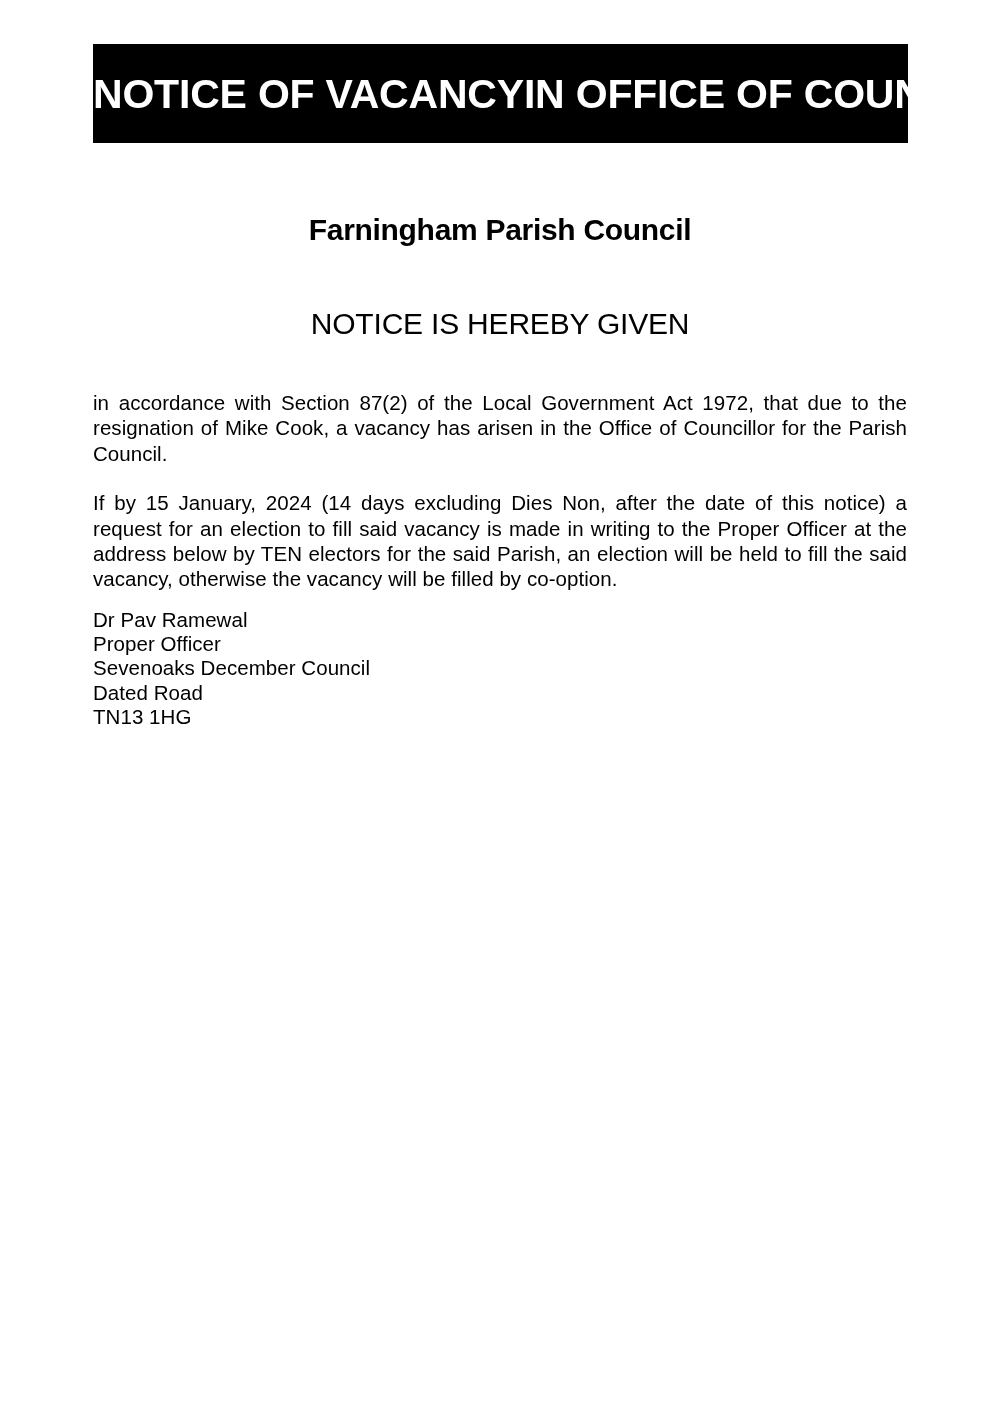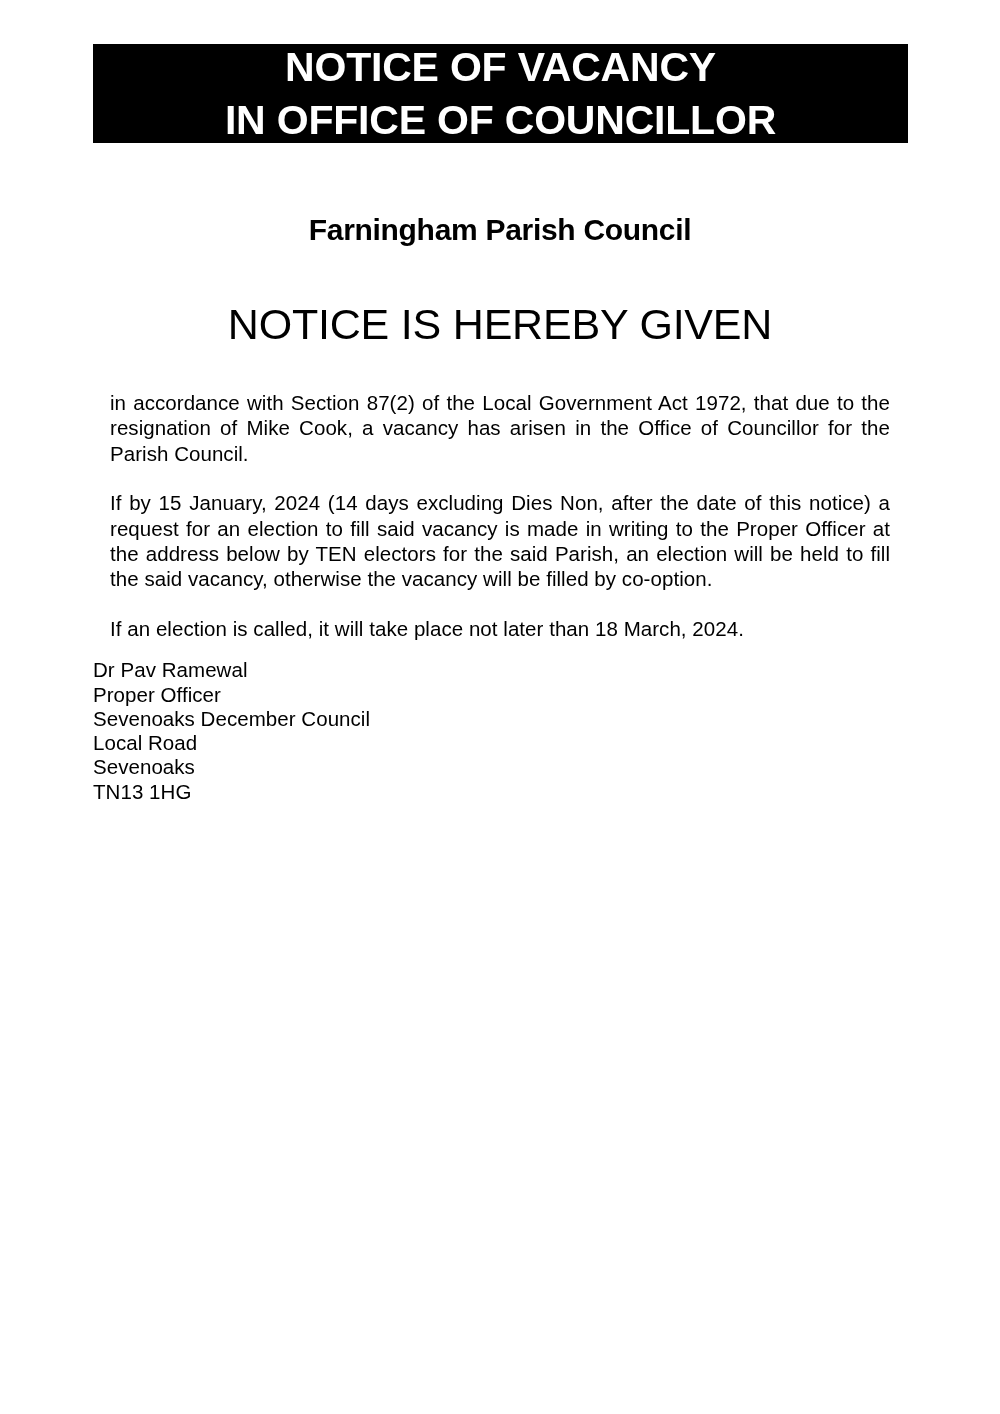--- a/index.html
+++ b/index.html
@@ -26,21 +26,21 @@
   
   .banner {
     position: absolute;
     left: 93px;
     top: 44px;
     width: 815px;
     height: 99px;
     background: #000000;
     color: #ffffff;
     display: flex;
-    flex-direction: column;
+    flex-direction: row;
     align-items: center;
     justify-content: space-between;
     box-sizing: border-box;
   }
   .banner-line {
     font-weight: bold;
     font-size: 41px;
     line-height: 46px;
     letter-spacing: -0.2px;
     white-space: nowrap;
@@ -62,34 +62,34 @@
     font-weight: bold;
     line-height: 46px;
     text-align: center;
     letter-spacing: -0.3px;
     padding-top: 64px;
   }
 
   .notice-heading {
     margin: 0;
     padding: 0;
-    font-size: 43px;
+    font-size: 30px;
     font-weight: normal;
     line-height: 50px;
     text-align: center;
     letter-spacing: -0.2px;
     padding-top: 46px;
   }
 
   .para {
     font-size: 20.5px;
     line-height: 25.4px;
     text-align: justify;
     text-justify: inter-word;
-    margin: 17px;
+    margin: 0;
     padding: 0;
     letter-spacing: 0.05px;
   }
   .para.p1 { margin-top: 41px; }
   .para.p2 { margin-top: 24px; }
   .para.p3 { margin-top: 24px; }
   .para.p4 { margin-top: 24px; text-align: left; }
 
   .address {
     margin-top: 16px;
@@ -113,26 +113,24 @@
   <div class="content">
 
     <h1 class="org-title">Farningham Parish Council</h1>
 
     <h2 class="notice-heading">NOTICE IS HEREBY GIVEN</h2>
 
     <p class="para p1">in accordance with Section 87(2) of the Local Government Act 1972, that due to the resignation of Mike Cook, a vacancy has arisen in the Office of Councillor for the Parish Council.</p>
 
     <p class="para p2">If by 15 January, 2024 (14 days excluding Dies Non, after the date of this notice) a request for an election to fill said vacancy is made in writing to the Proper Officer at the address below by TEN electors for the said Parish, an election will be held to fill the said vacancy, otherwise the vacancy will be filled by co-option.</p>
 
-    <p class="para p3">If an election is called, it will take place not later than 18 March, 2024.</p>
 
 
     <div class="address">
       <span class="address-line">Dr Pav Ramewal</span>
       <span class="address-line">Proper Officer</span>
       <span class="address-line">Sevenoaks December Council</span>
-      <span class="address-line">Local Road</span>
-      <span class="address-line">Sevenoaks</span>
+      <span class="address-line">Dated Road</span>
       <span class="address-line">TN13 1HG</span>
     </div>
 
   </div>
 </div>
 
 </body></html>

